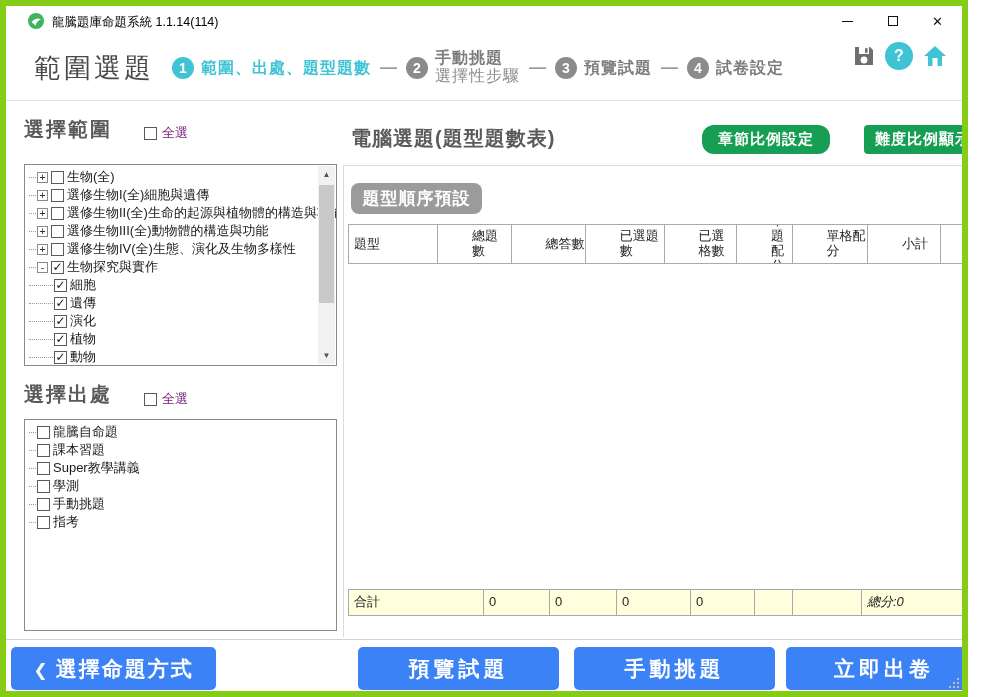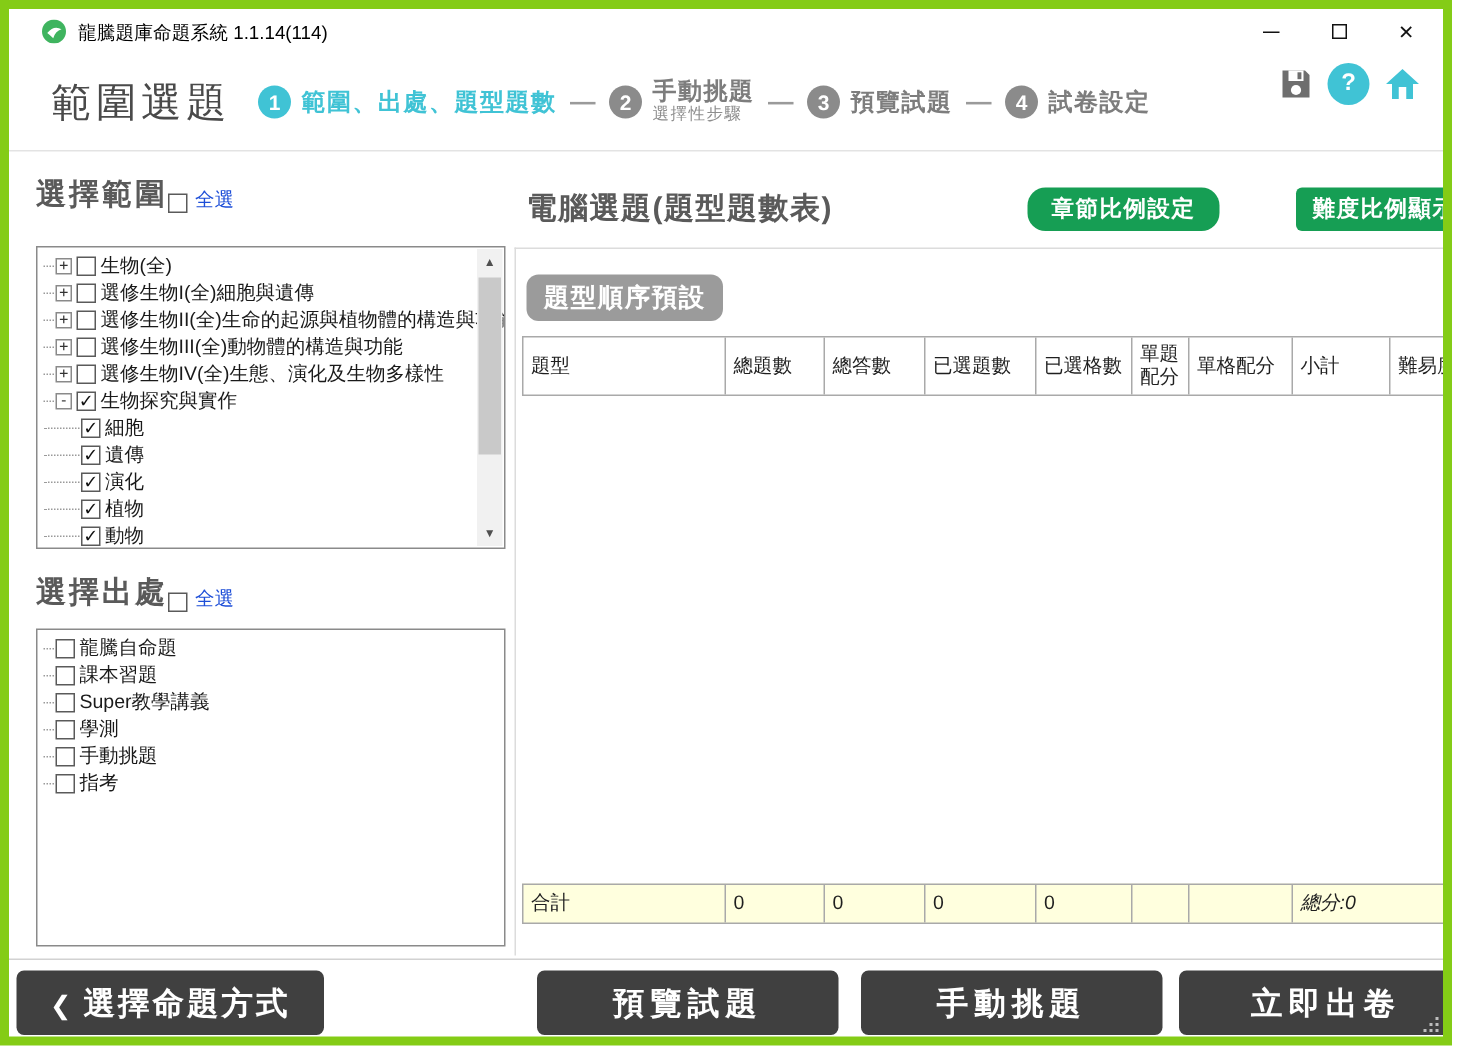--- a/index.html
+++ b/index.html
@@ -24,33 +24,33 @@
                 color: #4a4a4a; letter-spacing: 3px; }
   .steps { position: absolute; left: 166px; top: 40px; height: 44px; display: flex; align-items: center; }
   .step { display: flex; align-items: center; }
   .circle { width: 22px; height: 22px; border-radius: 50%; background: #8b8b8b; color: #fff;
             font-size: 14px; font-weight: bold; display: inline-flex; align-items: center;
             justify-content: center; margin-right: 7px; flex: none; }
   .step.active .circle { background: #40c3d5; }
   .slabel { font-size: 16px; font-weight: bold; color: #7d7d7d; letter-spacing: 1px; white-space: nowrap; font-family: Liberation Mono, monospace; }
   .step.active .slabel { color: #40c3d5; }
   .two-line { display: flex; flex-direction: column; line-height: 1.05; }
-  .sub { font-size: 11px; color: #8d8d8d; font-weight: normal; letter-spacing: 1px; }
+  .sub { font-size: 16px; color: #8d8d8d; font-weight: normal; letter-spacing: 1px; }
   .dash { color: #9a9a9a; font-size: 17px; margin: 0 9px; font-weight: bold; }
   .header-icons { position: absolute; right: 14px; top: 36px; display: flex; align-items: center; gap: 9px; }
   .icon-save { width: 24px; height: 24px; cursor: pointer; }
   .icon-help { width: 28px; height: 28px; border-radius: 50%; background: #40c3d5; color: #fff;
                font-size: 16px; font-weight: bold; display: flex; align-items: center;
                justify-content: center; cursor: pointer; }
   .icon-home { width: 26px; height: 26px; cursor: pointer; }
   .header-rule { position: absolute; left: 0; top: 94px; width: 100%; height: 1px; background: #e3e3e3; }
 
   
   .sec-title { position: absolute; font-size: 20px; color: #5a5a5a; font-weight: 600; letter-spacing: 2px; }
-  .selall { position: absolute; display: flex; align-items: flex-end; gap: 5px; font-size: 13px; color: #1d4ed8; cursor: pointer; }
+  .selall { position: absolute; display: flex; align-items: center; gap: 5px; font-size: 13px; color: #701a75; cursor: pointer; margin-left: 32px; }
   .cb { width: 13px; height: 13px; border: 1px solid #5a5a5a; background: #fff; flex: none;
         display: inline-flex; align-items: center; justify-content: center; font-size: 12px;
         line-height: 1; color: #111; }
   .cb.checked::after { content: "✓"; font-weight: bold; margin-top: -1px; }
 
   .listbox { position: absolute; left: 18px; width: 313px; border: 1px solid #8a8a8a; background: #fff; overflow: hidden; }
   .range-box { top: 158px; height: 202px; }
   .source-box { top: 413px; height: 212px; }
   .rows { padding: 3px 0 0 4px; }
   .trow { height: 18px; display: flex; align-items: center; font-size: 13px; color: #1a1a1a; cursor: default; white-space: nowrap; }
@@ -73,42 +73,42 @@
 
   
   .vrule { position: absolute; left: 337px; top: 159px; width: 1px; height: 472px; background: #dcdcdc; }
   .main-rule { position: absolute; left: 337px; top: 159px; width: 651px; height: 1px; background: #dcdcdc; }
   .main-title { position: absolute; left: 345px; top: 119px; font-size: 20px; color: #5a5a5a;
                 font-weight: 600; letter-spacing: 1px; }
   .btn-green-sm { position: absolute; top: 119px; height: 29px; background: #169e54; color: #fff;
                   border: none; border-radius: 4px; font-size: 15px; font-weight: bold;
                   letter-spacing: 1px; cursor: pointer; padding: 0 10px;
                   font-family: "Liberation Sans", "DejaVu Sans", sans-serif; }
-  .btn-chapter { left: 679px; width: 128px; border-radius: 12px; }
+  .btn-chapter { left: 696px; width: 128px; border-radius: 12px; }
   .btn-difficulty { left: 858px; width: 118px; }
   .btn-order { position: absolute; left: 345px; top: 177px; width: 131px; height: 31px;
                background: #9b9b9b; color: #fff; border: none; border-radius: 8px;
                font-size: 17px; font-weight: bold; letter-spacing: 1px; cursor: pointer;
                font-family: "Liberation Sans", "DejaVu Sans", sans-serif; }
 
   .qtable-head { position: absolute; left: 342px; top: 218px; width: 628px; height: 40px;
-                 display: flex; border: 1px solid #a9a9a9; background: #fff; }
+                 display: flex; border: 1px solid #a9a9a9; background: #fff; gap: 29px; }
   .qtable-foot { position: absolute; left: 342px; top: 583px; width: 628px; height: 27px;
                  display: flex; border: 1px solid #a9a9a9; background: #ffffde; }
   .hcell, .fcell { border-right: 1px solid #a9a9a9; display: flex; align-items: center;
                    padding-left: 5px; font-size: 13px; color: #1f1f1f; overflow: hidden; line-height: 1.15; }
   .hcell:last-child, .fcell:last-child { border-right: none; }
   .c0 { width: 135px; } .c1 { width: 66px; } .c2 { width: 67px; } .c3 { width: 74px; }
   .c4 { width: 64px; } .c5 { width: 38px; } .c6 { width: 69px; } .c7 { width: 65px; }
   .c8 { width: 50px; flex: 1; }
   .c78 { width: 115px; flex: 1; font-style: italic; }
 
   
   .bottom-rule { position: absolute; left: 0; top: 633px; width: 100%; height: 1px; background: #d2d2d2; }
-  .btn-big { position: absolute; top: 641px; height: 43px; background: #404040; color: #fff;
+  .btn-big { position: absolute; top: 641px; height: 43px; background: #3b82f6; color: #fff;
              border: none; border-radius: 5px; font-size: 21px; font-weight: bold;
              letter-spacing: 4px; cursor: pointer;
              font-family: "Liberation Sans", "DejaVu Sans", sans-serif; }
   .btn-back { left: 5px; width: 205px; letter-spacing: 2px; }
   .btn-back .chev { font-size: 17px; margin-right: 6px; font-weight: bold; }
   .btn-preview { left: 352px; width: 201px; }
   .btn-manual { left: 568px; width: 201px; }
   .btn-generate { left: 780px; width: 196px; }
 
   .grip { position: absolute; right: 3px; bottom: 3px; width: 10px; height: 10px; }

